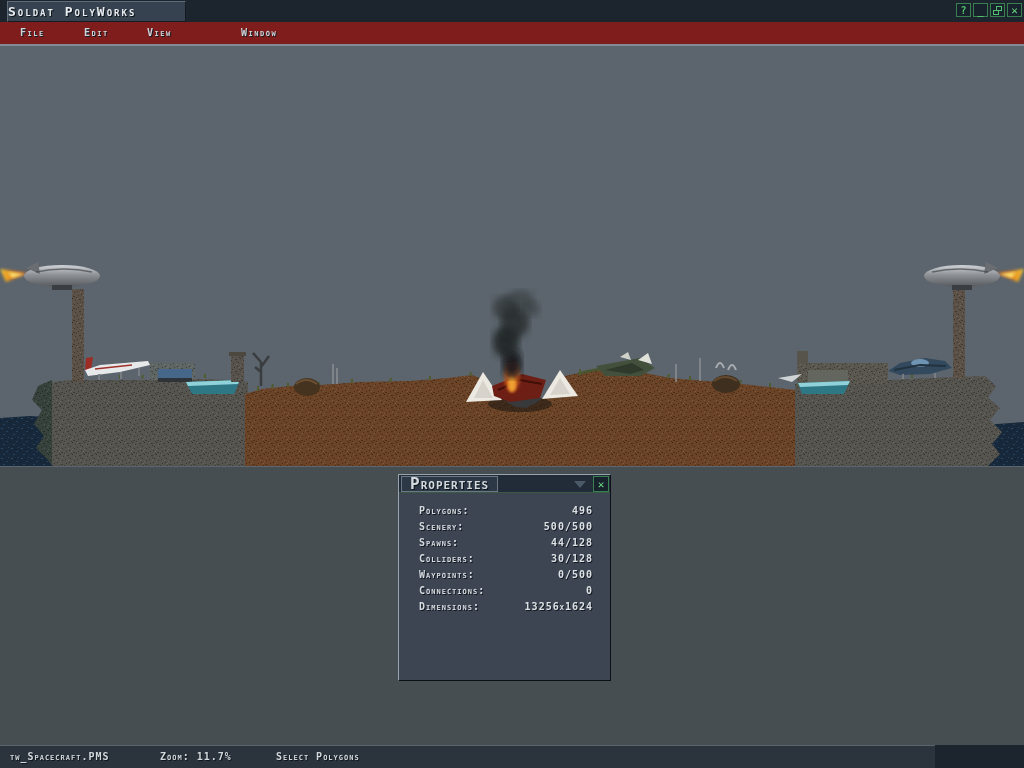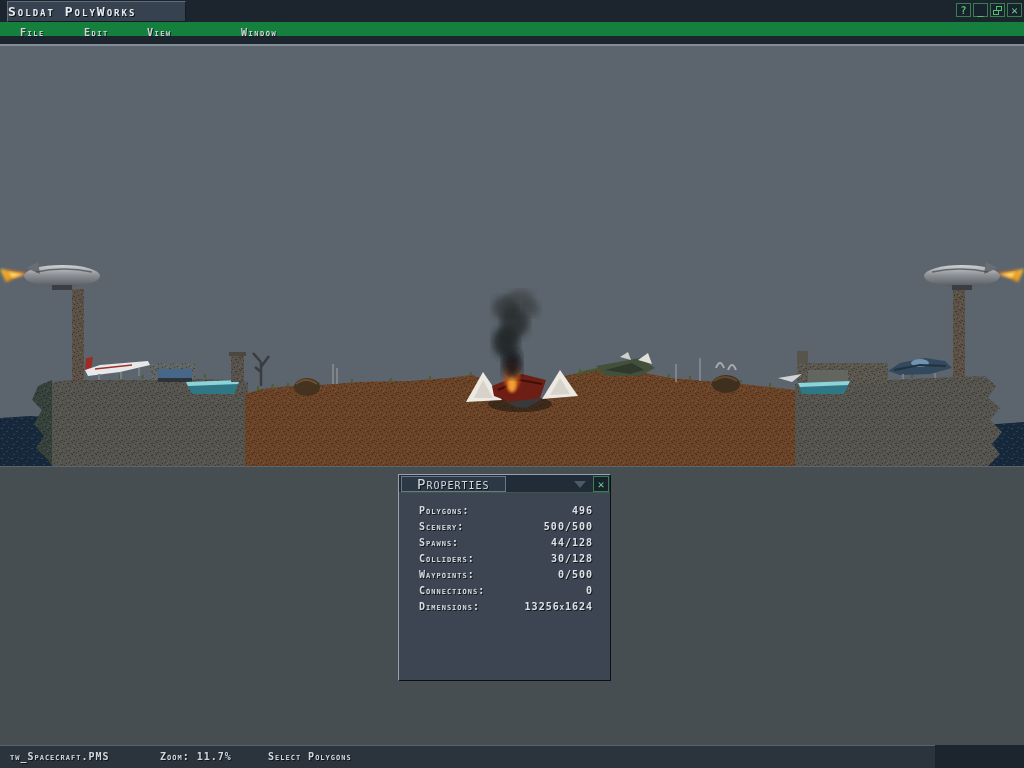--- a/index.html
+++ b/index.html
@@ -18,56 +18,56 @@
   .winbtn { width:15px; height:14px; background:#18222c; border:1px solid #3a7f50;
     color:#52c06e; font-size:10px; font-weight:bold; line-height:11px; text-align:center;
     display:flex; align-items:center; justify-content:center; padding:0; cursor:default;
     font-family:"DejaVu Sans Mono",monospace; }
   .winbtn.close { color:#66d980; font-size:11px; }
   .restore-icon { position:relative; width:9px; height:9px; display:inline-block; }
   .restore-icon .r1 { position:absolute; right:0; top:0; width:6px; height:5px; border:1px solid #52c06e; }
   .restore-icon .r2 { position:absolute; left:0; bottom:0; width:6px; height:5px; border:1px solid #52c06e; background:#18222c; }
 
   
-  .menubar { position:absolute; top:22px; left:0; width:1024px; height:14px; background:#15803d; }
+  .menubar { position:absolute; top:22px; left:0; width:1024px; height:23px; background:#7f1d1d; }
   .menu-item { position:absolute; top:3px; height:16px; color:#ced5da; font-size:10px; font-weight:bold;
     letter-spacing:1.5px; line-height:16px; text-shadow:1px 1px 0 #141a20; }
   .mi-file { left:20px; } .mi-edit { left:84px; } .mi-view { left:147px; } .mi-window { left:201px;margin-left:40px; }
 
   
   .canvas { position:absolute; top:44px; left:0; width:1024px; height:701px;
     border-top:2px solid #828c96; background:#5c656d; }
   .canvas svg { display:block; }
 
   
   .props-panel { position:absolute; left:398px; top:428px; width:213px; height:207px;
     background:#3d4553; border:1px solid #98a3ad; border-right-color:#0d1117; border-bottom-color:#0d1117; }
   .props-header { position:relative; height:18px; background:#222c39; border-bottom:1px solid #3a5a46; }
-  .props-tab { position:absolute; left:2px; top:1px; height:16px; padding:0 15px; line-height:14px;
-    background:#2c3845; border:1px solid #6b7884; color:#d3dade; font-size:14px; font-weight:normal;
+  .props-tab { position:absolute; left:2px; top:1px; height:16px; padding:0 8px; line-height:14px;
+    background:#2c3845; border:1px solid #6b7884; color:#d3dade; font-size:16px; font-weight:bold;
     letter-spacing:1px; text-shadow:1px 1px 0 #0d1219; }
   .collapse-arrow { position:absolute; right:24px; top:6px; width:0; height:0;
     border-left:6px solid transparent; border-right:6px solid transparent; border-top:7px solid #4c5a68; }
   .props-close { position:absolute; right:1px; top:1px; width:16px; height:16px;
     background:#18222c; border:1px solid #3a7f50; color:#66d980; font-size:11px; font-weight:bold;
     display:flex; align-items:center; justify-content:center; padding:0;
     font-family:"DejaVu Sans Mono",monospace; }
   .props-body { padding-top:12px; }
   .prow { position:relative; height:16px; }
   .plabel { position:absolute; left:20px; color:#d6dbe0; font-size:10px; font-weight:bold;
     letter-spacing:1px; text-shadow:1px 1px 0 #12181f;text-align:right; }
   .pvalue { position:absolute; right:17px; color:#dde2e6; font-size:10px; font-weight:bold;
     letter-spacing:1px; text-shadow:1px 1px 0 #12181f; }
 
   
   .statusbar { position:absolute; left:0; top:745px; width:935px; height:23px;
     background:#2b333c; border-top:1px solid #59636d; }
   .status-item { position:absolute; top:5px; color:#d2d8dc; font-size:10px; font-weight:bold;
     letter-spacing:1px; text-shadow:1px 1px 0 #10161c; }
-  .st-file { left:10px; } .st-zoom { left:160px; } .st-mode { left:268px; }
+  .st-file { left:10px; } .st-zoom { left:160px; } .st-mode { left:276px; }
 </style>
 </head>
 <body>
 
 <div id="app">
 
   <div class="titlebar">
     <div class="title-tab sc">Soldat PolyWorks</div>
     <div class="win-controls">
       <button class="winbtn">

